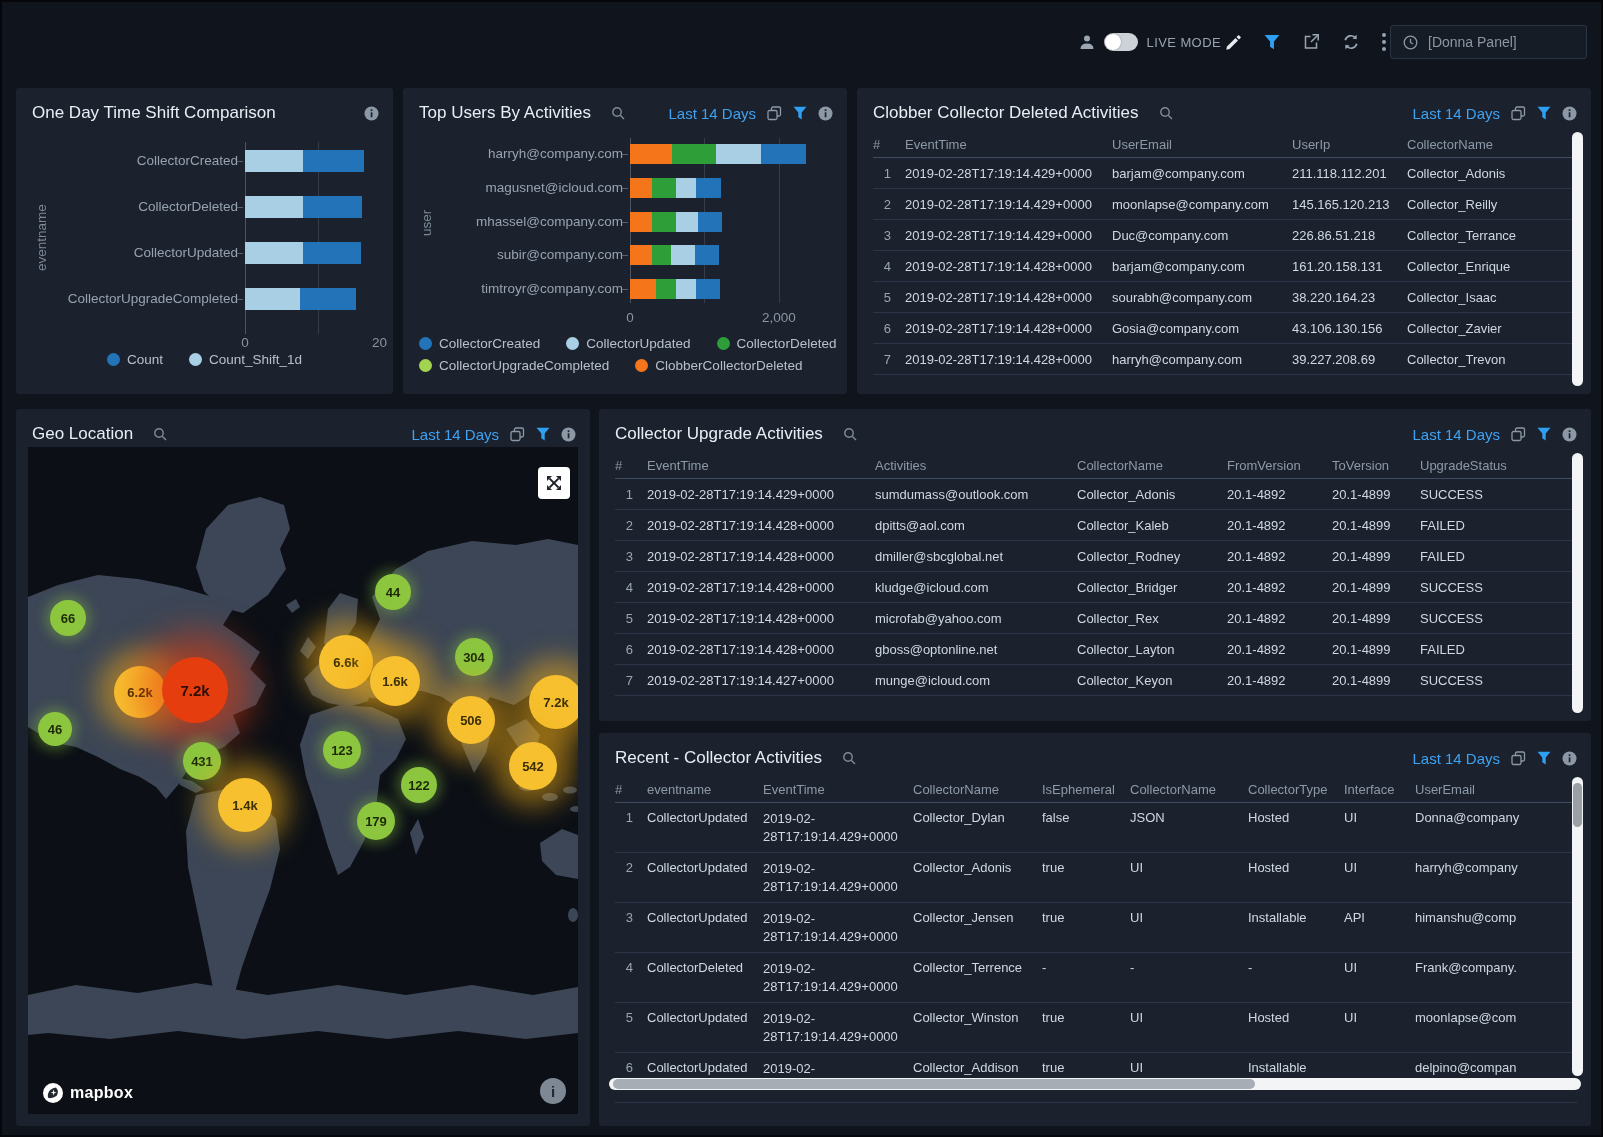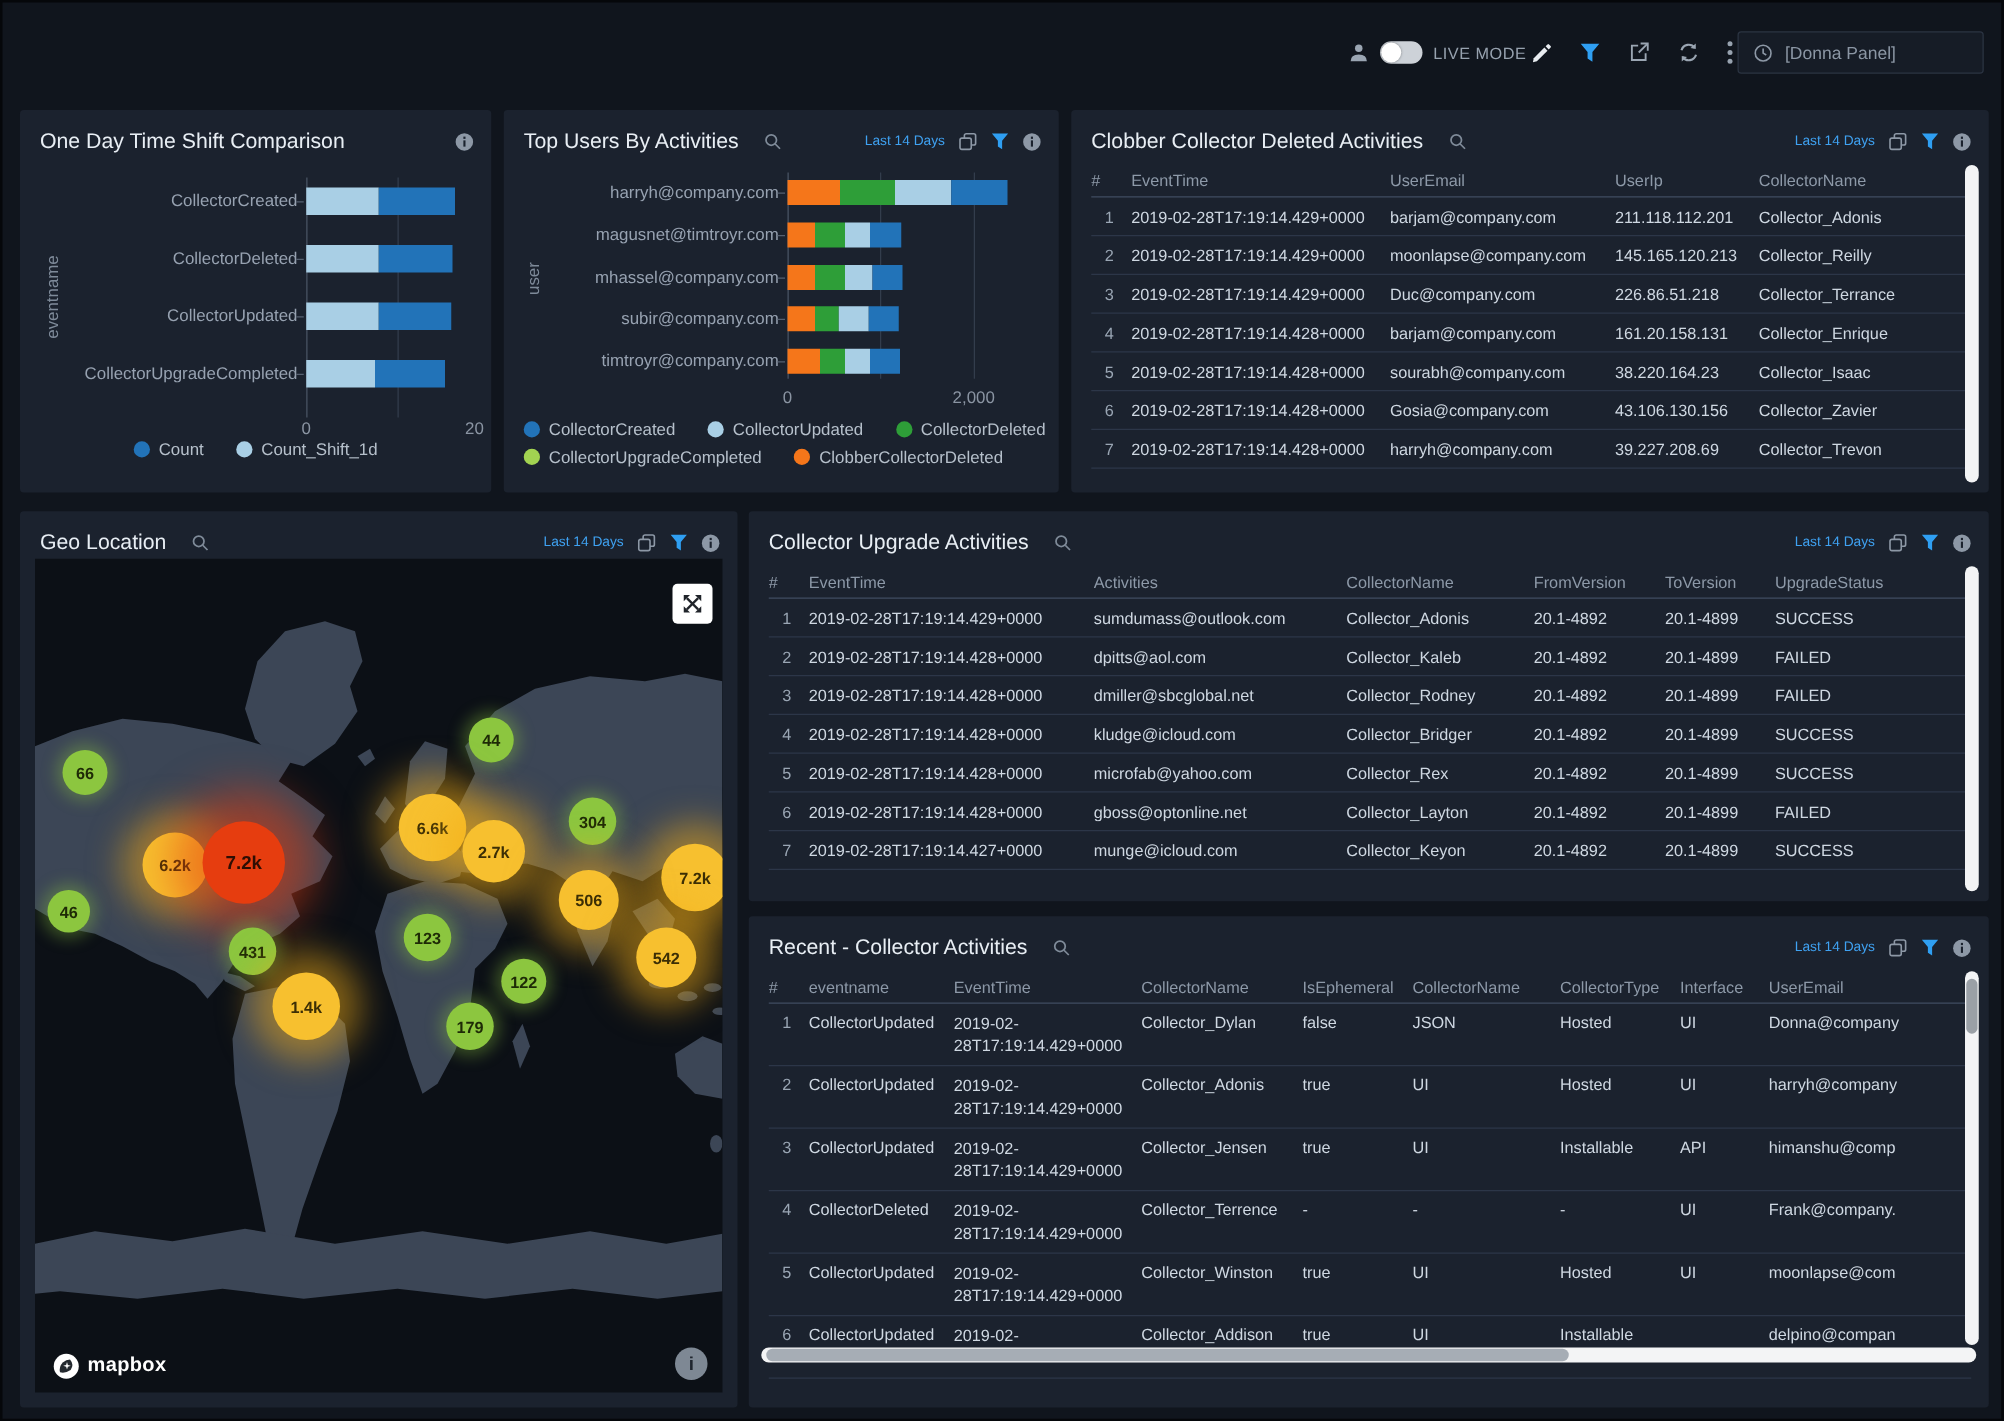--- a/index.html
+++ b/index.html
@@ -14,21 +14,21 @@
   .toggle .knob{position:absolute;left:1px;top:1px;width:16px;height:16px;border-radius:50%;background:#fff;box-shadow:0 0 2px rgba(0,0,0,.4)}
   .live-label{font-size:13px;color:#97a2af;letter-spacing:.4px}
   .hdr-icons{display:flex;align-items:center;gap:22px}
   .from-panel{display:flex;align-items:center;gap:10px;width:197px;height:34px;padding:0 12px;background:#161c26;border:1px solid #2b3442;border-radius:3px}
   .from-panel span{font-size:14px;color:#8b96a4}
   
   .panel{position:absolute;background:#1b222e;border-radius:3px;overflow:hidden}
   .p-head{position:absolute;top:12px;left:16px;right:14px;height:26px;display:flex;align-items:center;gap:20px}
   .p-title{font-size:17px;font-weight:500;color:#e8eef4;white-space:nowrap}
   .head-right{margin-left:auto;display:flex;align-items:center;gap:11px}
-  .time-link{font-size:11px;color:#3fa2f2;white-space:nowrap;cursor:pointer}
+  .time-link{font-size:15px;color:#3fa2f2;white-space:nowrap;cursor:pointer}
   
   .plot{position:absolute;inset:0}
   .bar-label{position:absolute;left:0;color:#97a2b1;font-size:13.5px;text-align:right;white-space:nowrap;overflow:hidden}
   .bar{position:absolute;display:flex}
   .bar>div{flex:none;height:100%}
   .axis-line{position:absolute;width:1px;background:#4a5464}
   .gridline{position:absolute;width:1px;background:#333d4c}
   .tick{position:absolute;color:#8a94a2;font-size:13.5px;text-align:center}
   .ylab{position:absolute;color:#7e8a99;font-size:13.5px;transform:rotate(-90deg);transform-origin:left top;white-space:nowrap}
   .legend-row{position:absolute;display:flex;gap:26px;font-size:13.5px;color:#b6c0cb;white-space:nowrap}
@@ -227,21 +227,21 @@
       <div class="tick" style="left:352px;top:222px;width:48px">2,000</div>
       <div class="ylab" style="left:16px;top:148px">user</div>
     <div class="bar-label" style="top: 58px; width: 220px;">harryh@company.com</div>
         <div style="position: absolute; left: 219px; top: 66px; width: 6px; height: 1px; background: rgb(86, 96, 112);"></div>
         <div class="bar" style="left: 227px; top: 56px; height: 20px;">
           <div style="width: 42px; background: rgb(245, 118, 26);"></div>
           <div style="width: 44px; background: rgb(46, 158, 56);"></div>
           <div style="width: 45px; background: rgb(169, 207, 229);"></div>
           <div style="width: 45px; background: rgb(34, 115, 184);"></div>
         </div>
-        <div class="bar-label" style="top: 92px; width: 220px;">magusnet@timtroyr.com</div>
+        <div class="bar-label" style="top: 92px; width: 220px;">magusnet@icloud.com</div>
         <div style="position: absolute; left: 219px; top: 100px; width: 6px; height: 1px; background: rgb(86, 96, 112);"></div>
         <div class="bar" style="left: 227px; top: 90px; height: 20px;">
           <div style="width: 22px; background: rgb(245, 118, 26);"></div>
           <div style="width: 24px; background: rgb(46, 158, 56);"></div>
           <div style="width: 20px; background: rgb(169, 207, 229);"></div>
           <div style="width: 25px; background: rgb(34, 115, 184);"></div>
         </div>
         <div class="bar-label" style="top: 126px; width: 220px;">mhassel@company.com</div>
         <div style="position: absolute; left: 219px; top: 134px; width: 6px; height: 1px; background: rgb(86, 96, 112);"></div>
         <div class="bar" style="left: 227px; top: 124px; height: 20px;">
@@ -454,21 +454,21 @@
           <path d="M536,238 L544,228 L548,240 L540,252 Z"></path>
           <path d="M512,396 L534,382 L550,388 L550,432 L528,428 L514,414 Z"></path>
           <ellipse cx="545" cy="468" rx="5" ry="7"></ellipse>
           <path d="M0,548 L48,538 L110,546 L168,536 L240,548 L310,538 L378,548 L444,538 L505,548 L550,540 L550,586 L498,592 L430,584 L360,592 L290,584 L215,592 L150,584 L82,592 L20,586 L0,588 Z"></path>
         </g>
       </svg>
       <div>
           <div class="bubble green" style="left: 40px; top: 171px; width: 36px; height: 36px;">66</div>
           <div class="bubble green" style="left: 365px; top: 145px; width: 36px; height: 36px;">44</div>
           <div class="bubble yellow" style="left: 318px; top: 215px; width: 54px; height: 54px;">6.6k</div>
-          <div class="bubble yellow" style="left: 367px; top: 234px; width: 50px; height: 50px;">2.7k</div>
+          <div class="bubble yellow" style="left: 367px; top: 234px; width: 50px; height: 50px;">1.6k</div>
           <div class="bubble green" style="left: 446px; top: 210px; width: 38px; height: 38px;">304</div>
           <div class="bubble yellow" style="left: 112px; top: 245px; width: 52px; height: 52px;">6.2k</div>
           <div class="bubble red" style="left: 167px; top: 243px; width: 66px; height: 66px;">7.2k</div>
           <div class="bubble green" style="left: 27px; top: 282px; width: 34px; height: 34px;">46</div>
           <div class="bubble yellow" style="left: 528px; top: 255px; width: 54px; height: 54px;">7.2k</div>
           <div class="bubble yellow" style="left: 443px; top: 273px; width: 48px; height: 48px; text-align: right;">506</div>
           <div class="bubble green" style="left: 174px; top: 314px; width: 38px; height: 38px;">431</div>
           <div class="bubble green" style="left: 314px; top: 303px; width: 38px; height: 38px;">123</div>
           <div class="bubble green" style="left: 391px; top: 338px; width: 36px; height: 36px;">122</div>
           <div class="bubble yellow" style="left: 505px; top: 319px; width: 48px; height: 48px;">542</div>

